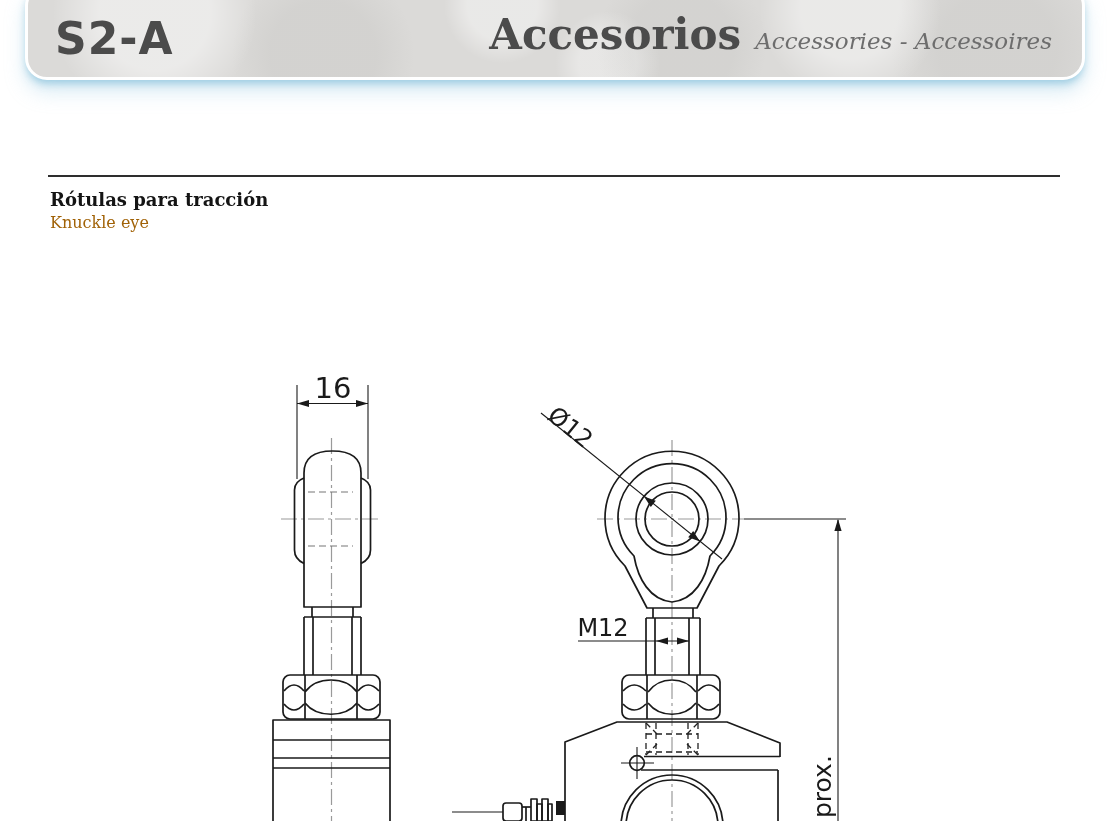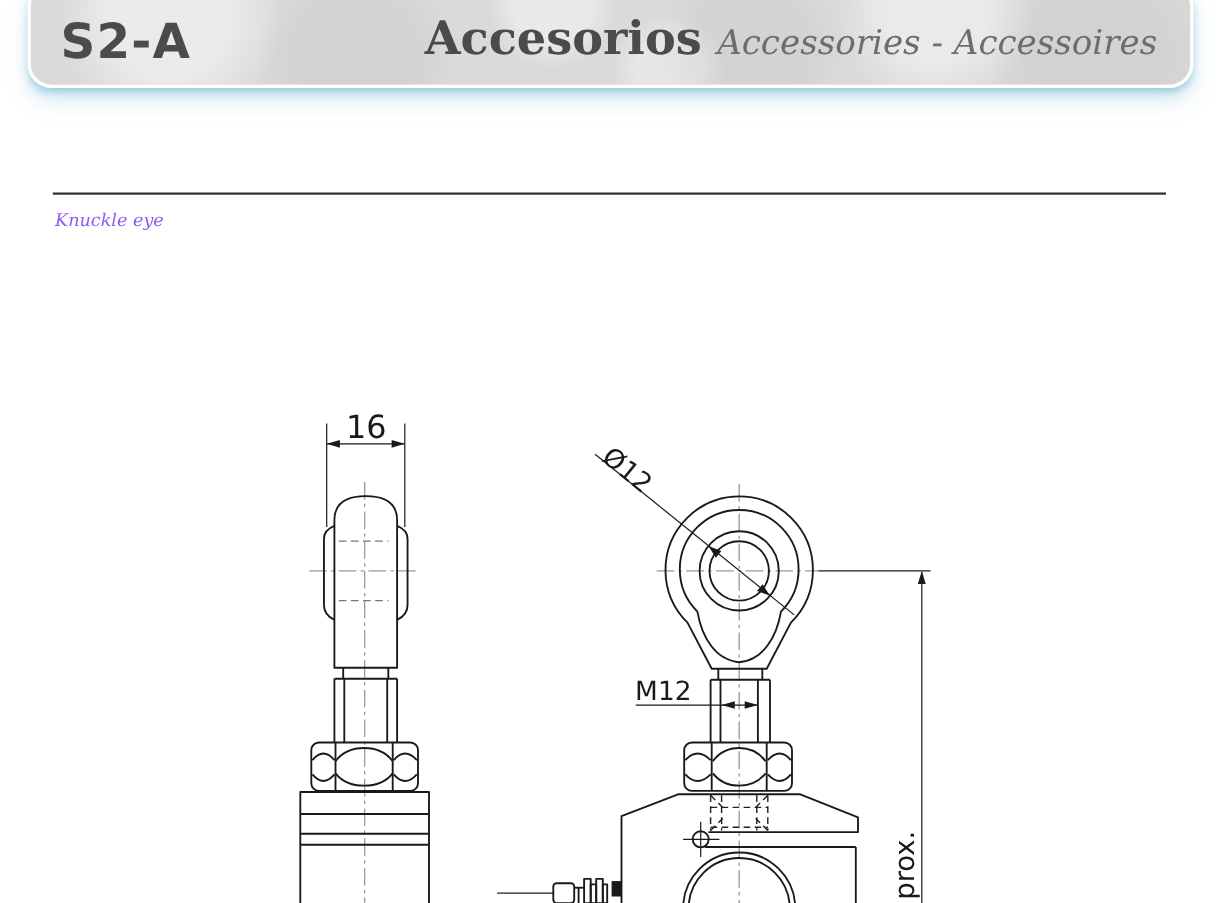--- a/index.html
+++ b/index.html
@@ -30,31 +30,31 @@
   }
   .banner-title-wrap{
     position:absolute;right:30px;bottom:18px;white-space:nowrap;
   }
   .banner-title{
     font-family:"DejaVu Serif", serif;font-weight:bold;
     font-size:42px;color:#4b4b4b;
   }
   .banner-subtitle{
     font-family:"DejaVu Serif", serif;font-style:italic;
-    font-size:31px;color:#6d6d6d;margin-left:10px;
+    font-size:23px;color:#6d6d6d;margin-left:10px;
   }
 
   
   .rule{position:absolute;left:48px;top:175px;width:1012px;height:2px;background:#2e2e2e;}
   .section{position:absolute;left:50px;top:188px;}
   .section-title{
     font-family:"DejaVu Serif", serif;font-weight:bold;font-size:18px;color:#141414;line-height:23px;
   }
   .section-sub{
-    font-family:"DejaVu Serif", serif;font-style:italic;font-size:16px;color:#8b5cf6;line-height:23px;
+    font-family:"DejaVu Serif", serif;font-size:16px;color:#a16207;line-height:23px;
   }
 
   
   .drawing{position:absolute;left:0;top:350px;width:1109px;height:471px;}
   .main{stroke:#1a1a1a;stroke-width:1.7;fill:none;stroke-linejoin:round;}
   .thin{stroke:#1a1a1a;stroke-width:1.1;fill:none;}
   .cl{stroke:#9a9a9a;stroke-width:1.2;fill:none;stroke-dasharray:16 4 3 4;}
   .hid{stroke:#777777;stroke-width:1.2;fill:none;stroke-dasharray:7 4;}
   .hid2{stroke:#222222;stroke-width:1.3;fill:none;stroke-dasharray:6 4;}
   .arr{fill:#1a1a1a;stroke:none;}
@@ -69,20 +69,21 @@
   <div class="banner">
     <div class="banner-code">S2-A</div>
     <div class="banner-title-wrap">
       <span class="banner-title">Accesorios</span>
       <span class="banner-subtitle">Accessories - Accessoires</span>
     </div>
   </div>
 
   <div class="rule"></div>
   <div class="section">
+    <div class="section-title">Rótulas para tracción</div>
     <div class="section-sub">Knuckle eye</div>
   </div>
 
   <svg class="drawing" viewBox="0 350 1109 471" width="1109" height="471" xmlns="http://www.w3.org/2000/svg">
 
     <g>
 
       <line class="cl" x1="331.5" y1="438" x2="331.5" y2="821"></line>
       <line class="cl" x1="281" y1="519" x2="381" y2="519"></line>
 

